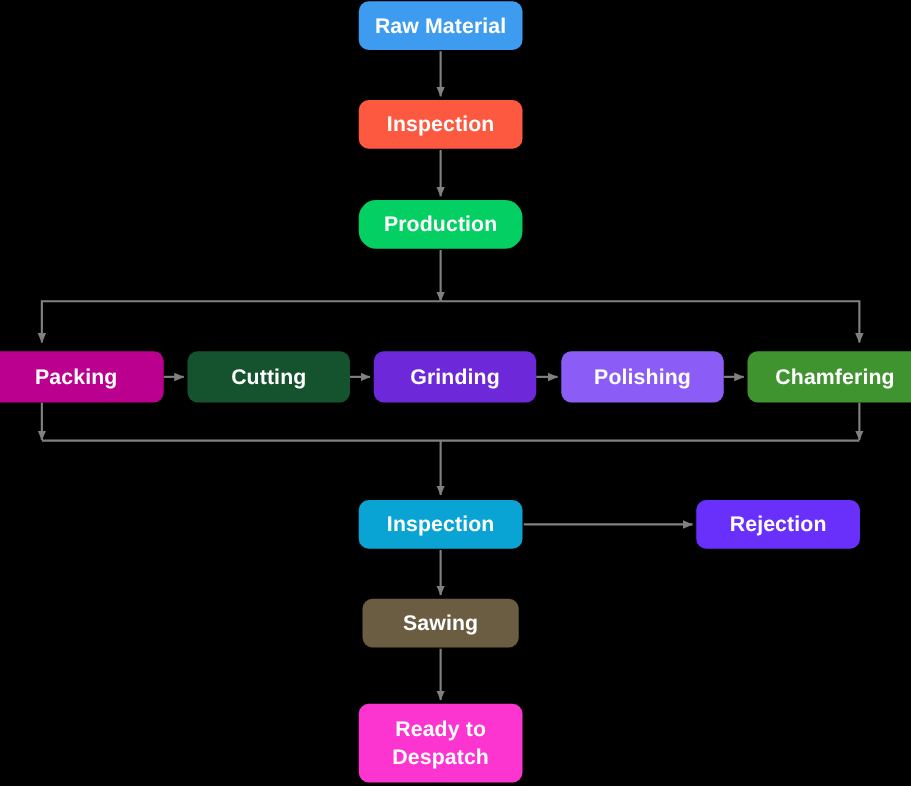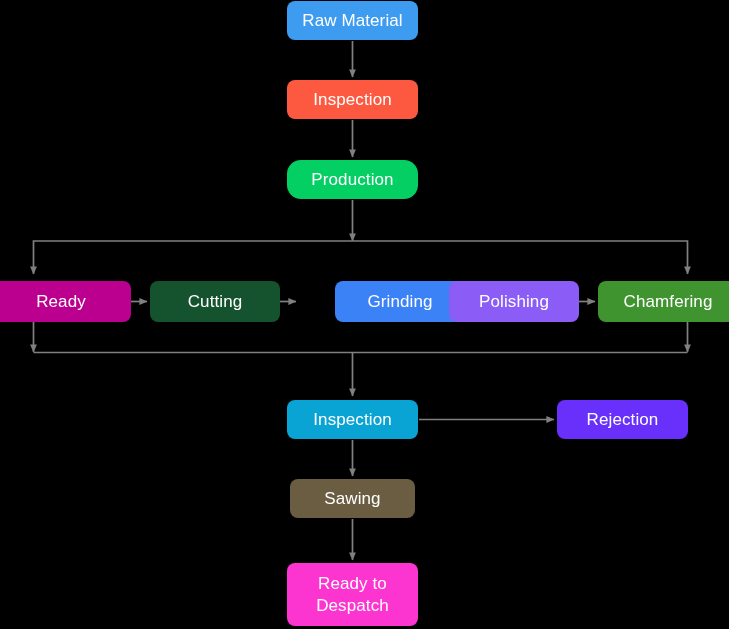--- a/index.html
+++ b/index.html
@@ -29,21 +29,21 @@
   }
   .node {
     position: absolute;
     box-sizing: border-box;
     border-radius: 8px;
     display: flex;
     align-items: center;
     justify-content: center;
     text-align: center;
     color: #ffffff;
-    font-weight: normal;
+    font-weight: bold;
     font-size: 17px;
     line-height: 1.28;
     letter-spacing: 0.1px;
     padding: 0 10px;
     white-space: pre-line;
   }
   .node-label {
     display: block;
     width: 100%;
   }
@@ -81,26 +81,26 @@
   <div class="node" style="left: 287px; top: 1px; width: 131px; height: 39px; background: rgb(61, 156, 240);">
     <span class="node-label">Raw Material</span>
   </div>
   <div class="node" style="left: 287px; top: 80px; width: 131px; height: 39px; background: rgb(253, 88, 64);">
     <span class="node-label">Inspection</span>
   </div>
   <div class="node" style="left: 287px; top: 160px; width: 131px; height: 39px; background: rgb(4, 207, 99); border-radius: 14px;">
     <span class="node-label">Production</span>
   </div>
   <div class="node" style="left: -9px; top: 281px; width: 140px; height: 41px; background: rgb(187, 0, 144);">
-    <span class="node-label">Ready</span>
+    <span class="node-label">Packing</span>
   </div>
   <div class="node" style="left: 150px; top: 281px; width: 130px; height: 41px; background: #14532d;">
     <span class="node-label">Cutting</span>
   </div>
-  <div class="node" style="left: 299px; top: 281px; width: 130px; height: 41px; background: #3b82f6; margin-left: 36px;">
+  <div class="node" style="left: 299px; top: 281px; width: 130px; height: 41px; background: #6d28d9;">
     <span class="node-label">Grinding</span>
   </div>
   <div class="node" style="left: 449px; top: 281px; width: 130px; height: 41px; background: #8b5cf6;">
     <span class="node-label">Polishing</span>
   </div>
   <div class="node" style="left: 598px; top: 281px; width: 140px; height: 41px; background: rgb(63, 148, 48);">
     <span class="node-label">Chamfering</span>
   </div>
   <div class="node" style="left: 287px; top: 400px; width: 131px; height: 39px; background: rgb(9, 164, 212);">
     <span class="node-label">Inspection</span>

